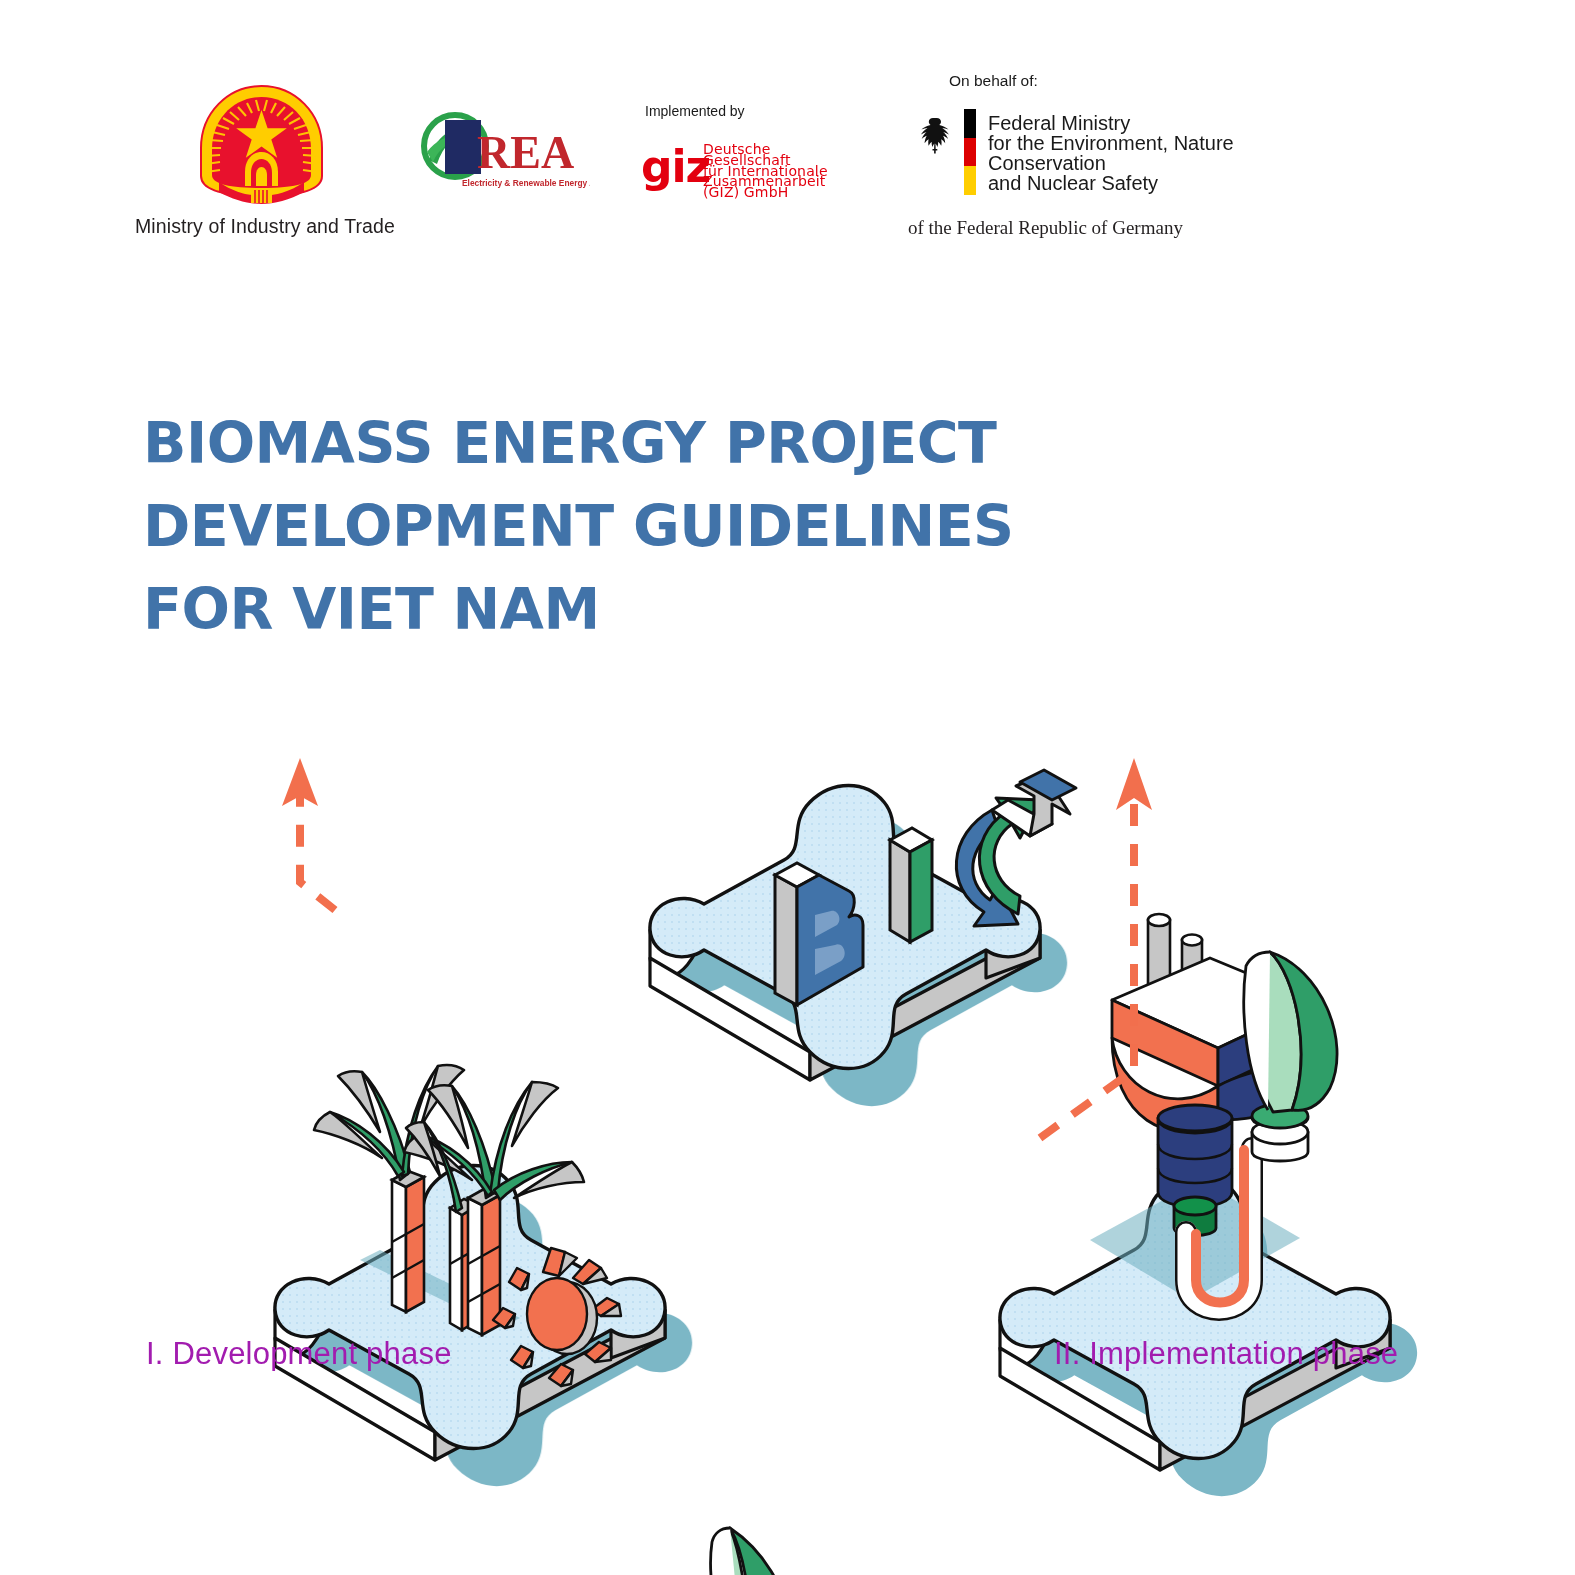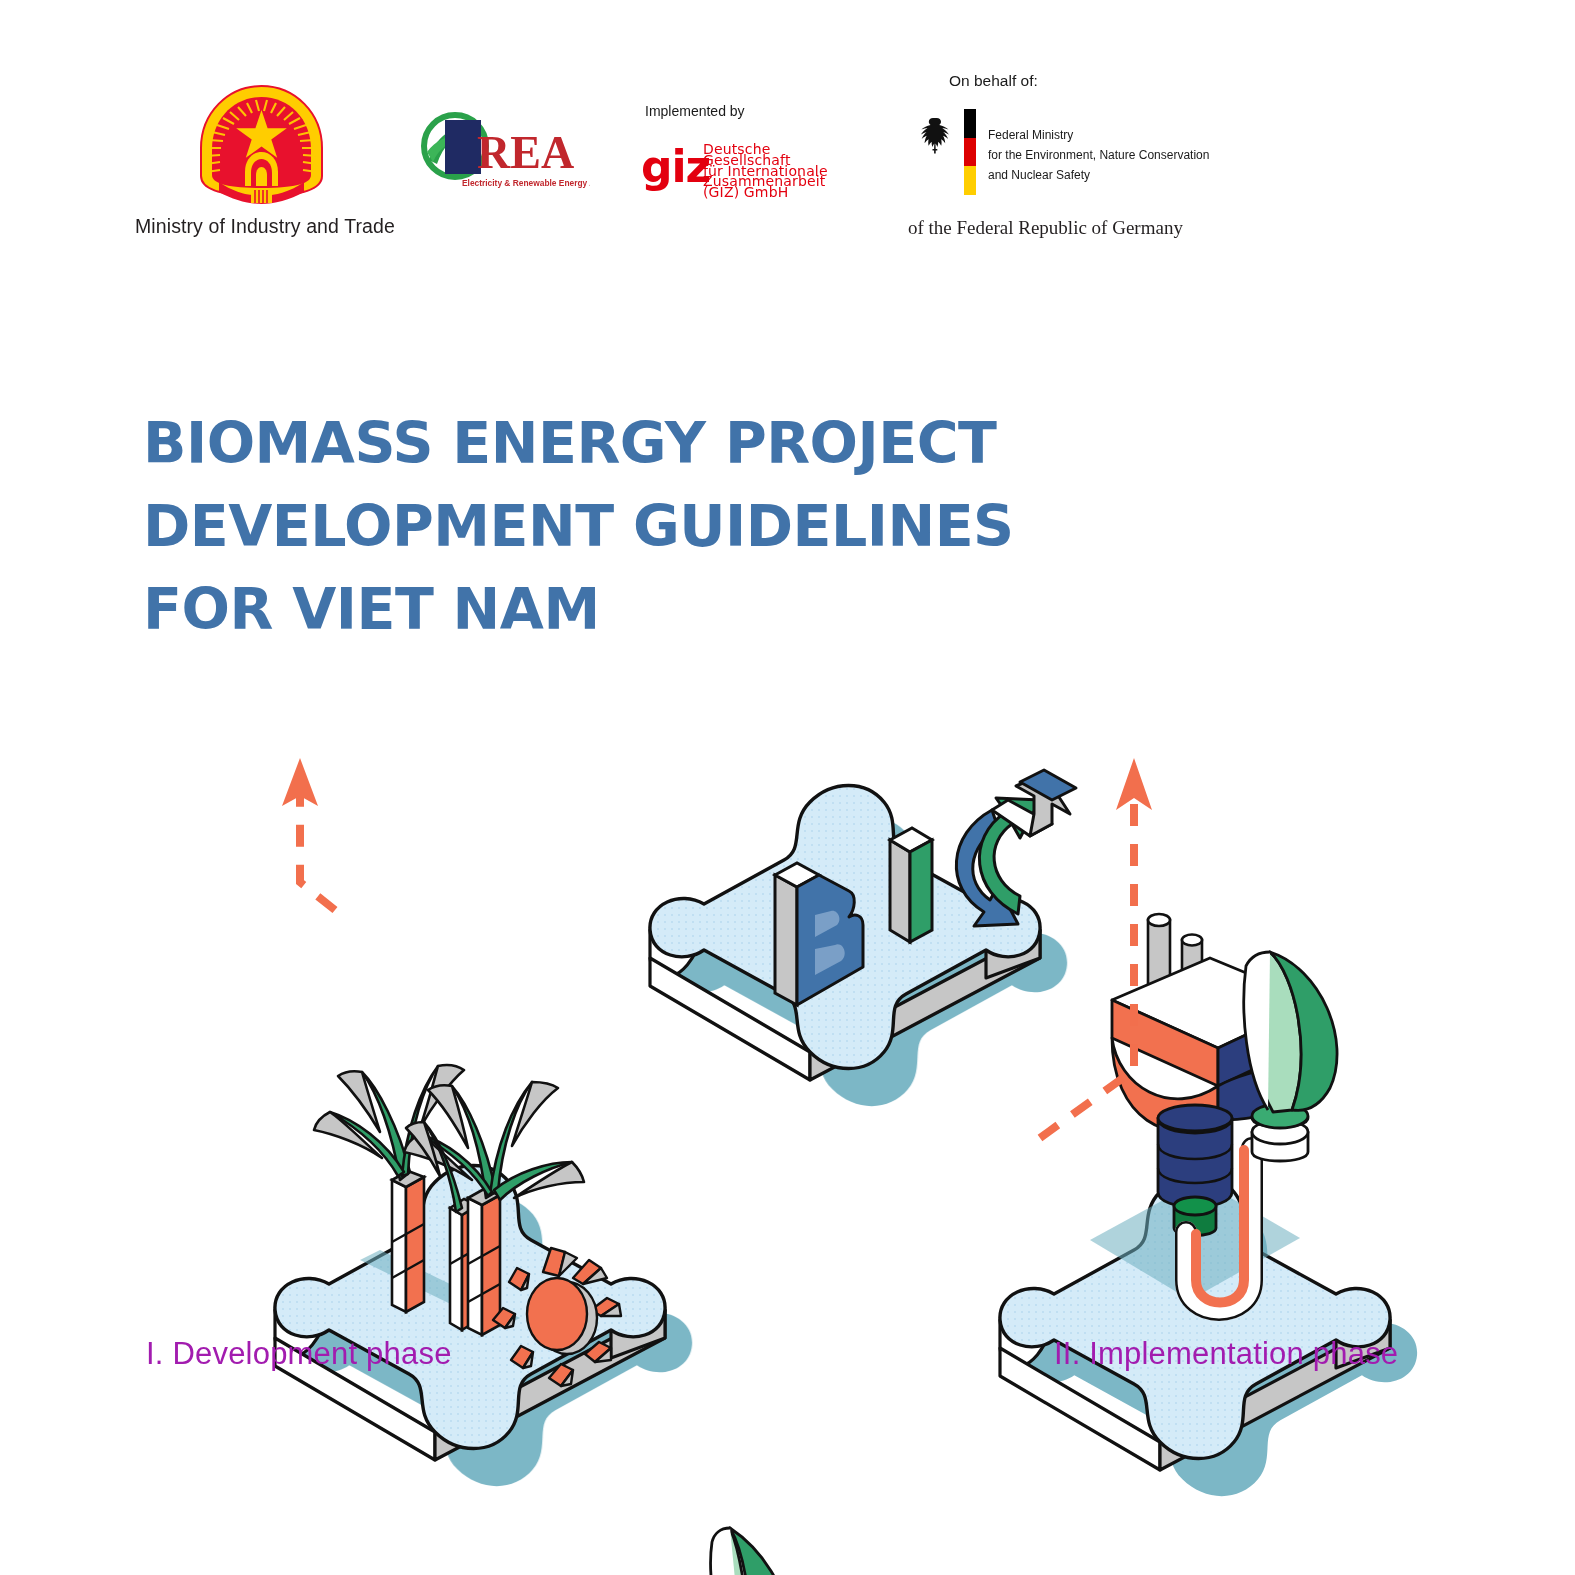--- a/index.html
+++ b/index.html
@@ -21,21 +21,21 @@
   .giz-word{position:absolute;left:0;top:12px;font-size:44px;font-weight:bold;color:#e3000f;
             line-height:44px;letter-spacing:-1px;font-family:"DejaVu Sans",sans-serif;}
   .giz-sub{position:absolute;left:62px;top:11px;font-size:14px;color:#e3000f;line-height:10.8px;
            font-family:"DejaVu Sans",sans-serif;letter-spacing:.15px;}
 
   .obo{position:absolute;left:916px;top:72px;font-size:15.5px;color:#1a1a1a;margin-left:33px;}
   .bmu{position:absolute;left:912px;top:105px;width:330px;height:90px;}
   .bmu-eagle{position:absolute;left:0px;top:8px;width:42px;height:42px;}
   .bmu-flag{position:absolute;left:52px;top:4px;width:12px;height:86px;}
   .bmu-flag i{display:block;width:12px;height:28.6px;}
-  .bmu-txt{position:absolute;left:76px;top:20px;font-size:12px;line-height:20px;color:#1a1a1a;
+  .bmu-txt{position:absolute;left:76px;top:8px;font-size:20px;line-height:20px;color:#1a1a1a;
            font-family:"Liberation Sans",sans-serif;}
   .fed-rep{position:absolute;left:908px;top:217px;font-size:19px;color:#231f20;
            font-family:"Liberation Serif",serif;}
 
   
   .title{position:absolute;left:143px;top:358px;width:1000px;
          font-family:"DejaVu Sans",sans-serif;
          font-weight:bold;font-size:57px;line-height:71px;color:#4173a9;
          letter-spacing:-0.5px;}
   .title .ln{display:block;white-space:nowrap;margin-top:12px;}

